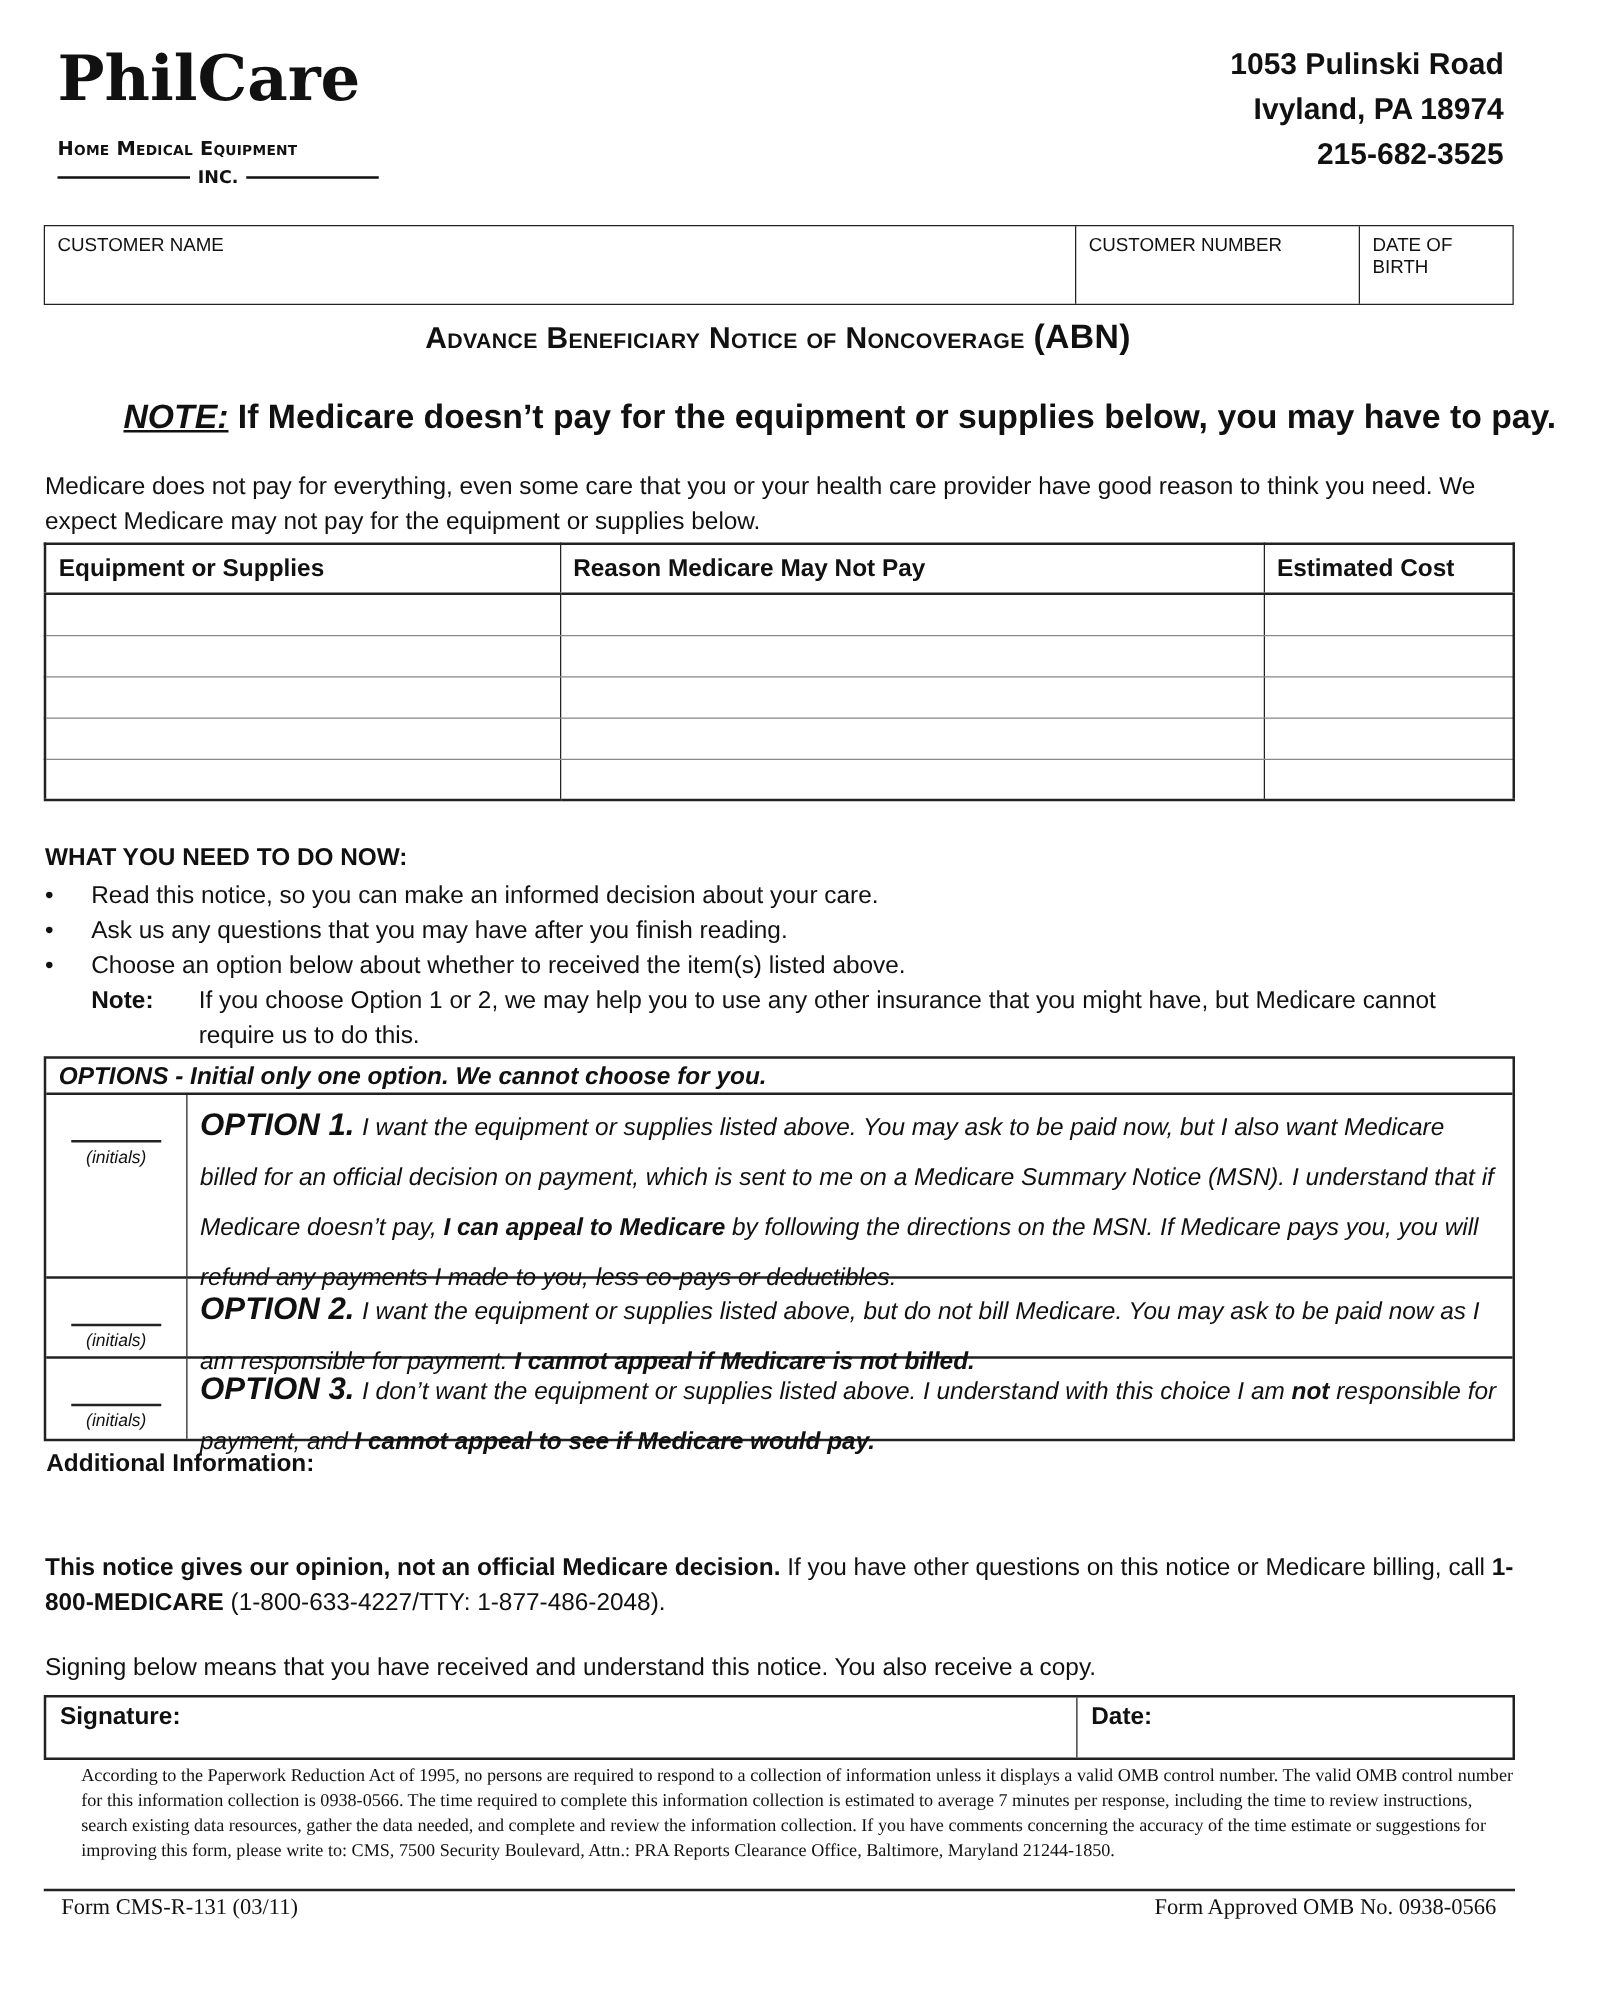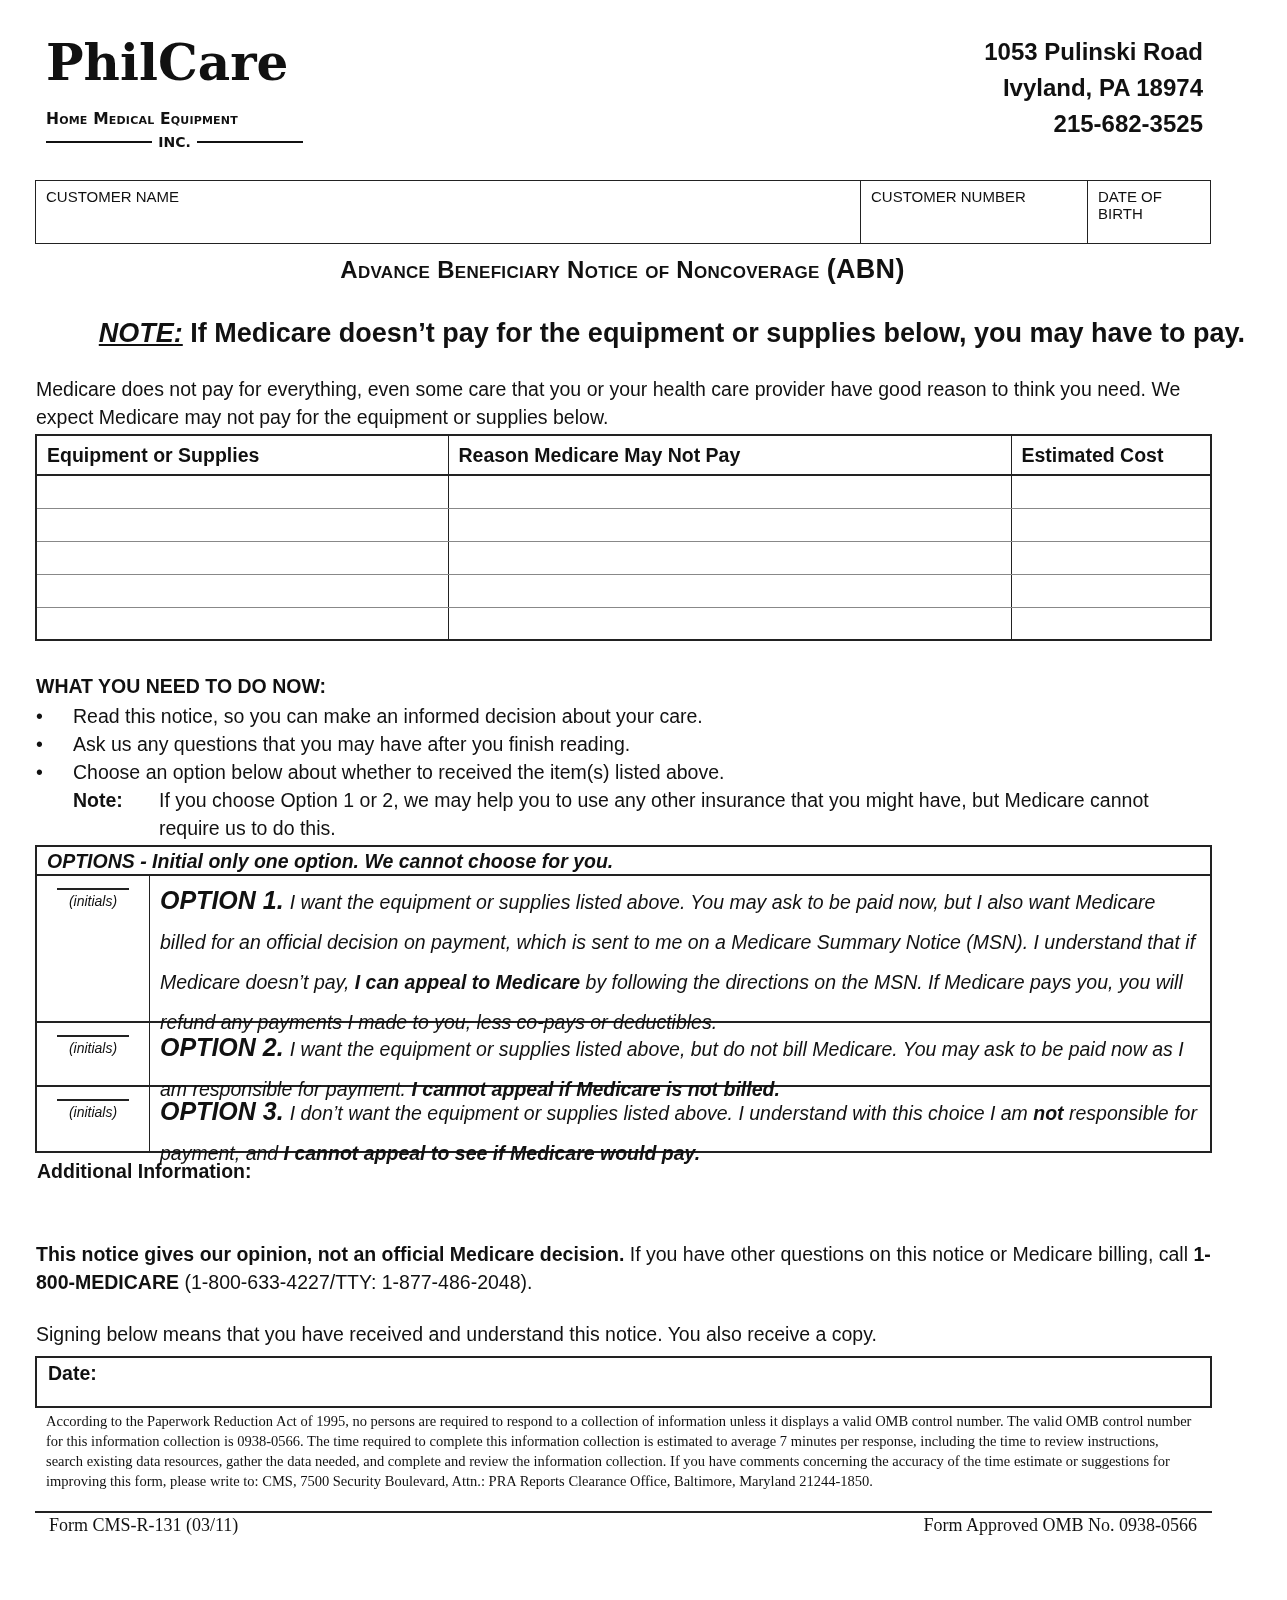--- a/index.html
+++ b/index.html
@@ -44,39 +44,39 @@
   .todo-list li { position: relative; padding-left: 37px; }
   .todo-list li .bullet { position: absolute; left: 0; top: 0; }
   .todo-note { left: 73px; top: 786px; width: 1140px; font-size: 19.5px; line-height: 28px; display: flex; color: #111; }
   .todo-note .lbl { font-weight: bold; width: 86px; flex: none; }
 
   
   .options { left: 35px; top: 845px; width: 1177px; border: 2px solid #222; font-style: italic; }
   .opt-head { font-weight: bold; font-size: 19.5px; padding: 3px 10px 2px; border-bottom: 2px solid #222; height: 29px; color: #111; }
   .opt-row { display: flex; border-bottom: 2px solid #222; }
   .opt-row:last-child { border-bottom: none; }
-  .opt-init { width: 113px; flex: none; border-right: 1.5px solid #222; display: flex; flex-direction: column; align-items: center; padding-top: 12px; }
+  .opt-init { width: 113px; flex: none; border-right: 1.5px solid #222; display: flex; flex-direction: column; align-items: center; padding-top: 36px; }
   .opt-init .line { width: 72px; height: 1.5px; background: #222; }
   .opt-init .lab { font-size: 14px; margin-top: 3px; color: #111; }
   .opt-text { padding: 4px 10px 0; font-size: 19.5px; line-height: 40px; color: #111; }
   .opt-text .opt-title { font-weight: bold; font-size: 25px; margin-right: 6px; }
   .opt-text b { font-weight: bold; }
 
   .addl { left: 37px; top: 1160px; font-weight: bold; font-size: 19.5px; color: #111; }
 
   .disclaimer { left: 36px; top: 1240px; width: 1180px; font-size: 19.5px; line-height: 28px; color: #111; }
   .disclaimer b { font-weight: bold; }
 
   .sign-intro { left: 36px; top: 1323px; font-size: 19.5px; color: #111; }
 
   .sig-box { left: 35px; top: 1356px; width: 1177px; height: 52px; border: 2px solid #222; display: flex; }
   .sig-cell { padding: 4px 11px; font-weight: bold; font-size: 19.5px; color: #111; }
   .sig-cell + .sig-cell { border-left: 1.5px solid #222; }
 
-  .pra { left: 46px; top: 1411px; width: 1150px; font-family: "Liberation Serif", serif; font-size: 14.5px; line-height: 20px; color: #111; }
+  .pra { left: 65px; top: 1411px; width: 1150px; font-family: "Liberation Serif", serif; font-size: 14.5px; line-height: 20px; color: #111; }
 
   .foot-rule { left: 35px; top: 1511px; width: 1177px; height: 2px; background: #222; }
   .foot-left { left: 49px; top: 1515px; font-family: "Liberation Serif", serif; font-size: 18px; color: #111; }
   .foot-right { right: 90px; top: 1515px; font-family: "Liberation Serif", serif; font-size: 18px; color: #111; }
 </style>
 </head>
 <body>
 
 <div class="abs logo-name">
   <span>PhilCare</span>
@@ -193,20 +193,23 @@
 
 <div class="abs addl">
   <span>Additional Information:</span>
 </div>
 
 <div class="abs disclaimer"><b>This notice gives our opinion, not an official Medicare decision.</b><span>  If you have other questions on this notice or Medicare billing, call </span><b>1-800-MEDICARE</b><span> (1-800-633-4227/TTY: 1-877-486-2048).</span></div>
 
 <div class="abs sign-intro">Signing below means that you have received and understand this notice.  You also receive a copy.</div>
 
 <div class="abs sig-box">
+  <div class="sig-cell" style="width:824px;">
+    <span>Signature:</span>
+  </div>
   <div class="sig-cell" style="flex:1;">
     <span>Date:</span>
   </div>
 </div>
 
 <div class="abs pra">According to the Paperwork Reduction Act of 1995, no persons are required to respond to a collection of information unless it displays a valid OMB control number. The valid OMB control number for this information collection is 0938-0566.  The time required to complete this information collection is estimated to average 7 minutes per response, including the time to review instructions, search existing data resources, gather the data needed, and complete and review the information collection.  If you have comments concerning the accuracy of the time estimate or suggestions for improving this form, please write to:  CMS, 7500 Security Boulevard, Attn.: PRA Reports Clearance Office, Baltimore, Maryland 21244-1850.</div>
 
 <div class="abs foot-rule"></div>
 <div class="abs foot-left">Form CMS-R-131 (03/11)</div>
 <div class="abs foot-right">Form Approved OMB No. 0938-0566</div>

